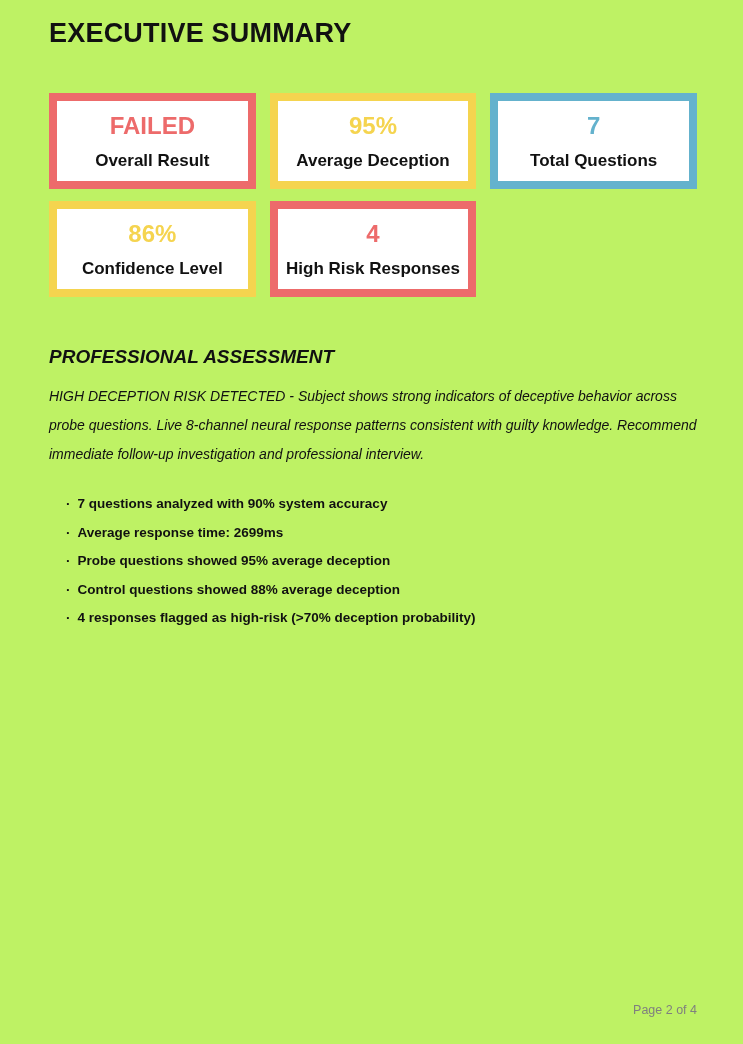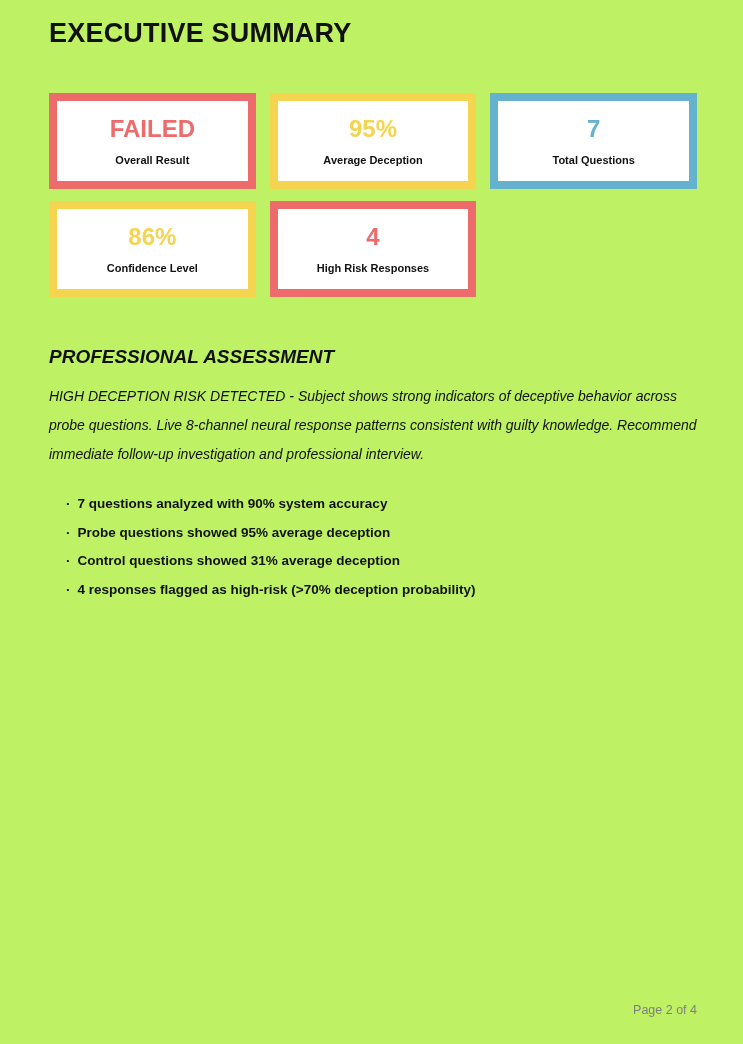--- a/index.html
+++ b/index.html
@@ -39,21 +39,21 @@
     justify-content: center;
     text-align: center;
   }
   .card-value {
     font-size: 24px;
     font-weight: 700;
     line-height: 1;
   }
   .card-label {
     margin-top: 14px;
-    font-size: 11px;
+    font-size: 17px;
     font-weight: 700;
     color: #111111;
     line-height: 1;
   }
   .section-heading {
     margin: 0;
     font-size: 19px;
     font-weight: 800;
     color: #111111;
   }
@@ -131,21 +131,22 @@
   </div>
 
   <div class="assessment-section">
     <h2 class="section-heading">PROFESSIONAL ASSESSMENT</h2>
     <p class="assessment-body">HIGH DECEPTION RISK DETECTED - Subject shows strong indicators of deceptive behavior across probe questions. Live 8-channel neural response patterns consistent with guilty knowledge. Recommend immediate follow-up investigation and professional interview.</p>
   </div>
 
   <div class="findings-section">
     <ul class="findings-list">
       <li>7 questions analyzed with 90% system accuracy</li>
+      <li>Average response time: 2699ms</li>
       <li>Probe questions showed 95% average deception</li>
-      <li>Control questions showed 31% average deception</li>
+      <li>Control questions showed 88% average deception</li>
       <li>4 responses flagged as high-risk (&gt;70% deception probability)</li>
     </ul>
   </div>
 
   <div class="page-footer">Page 2 of 4</div>
 
 </div>
 
 </body></html>

